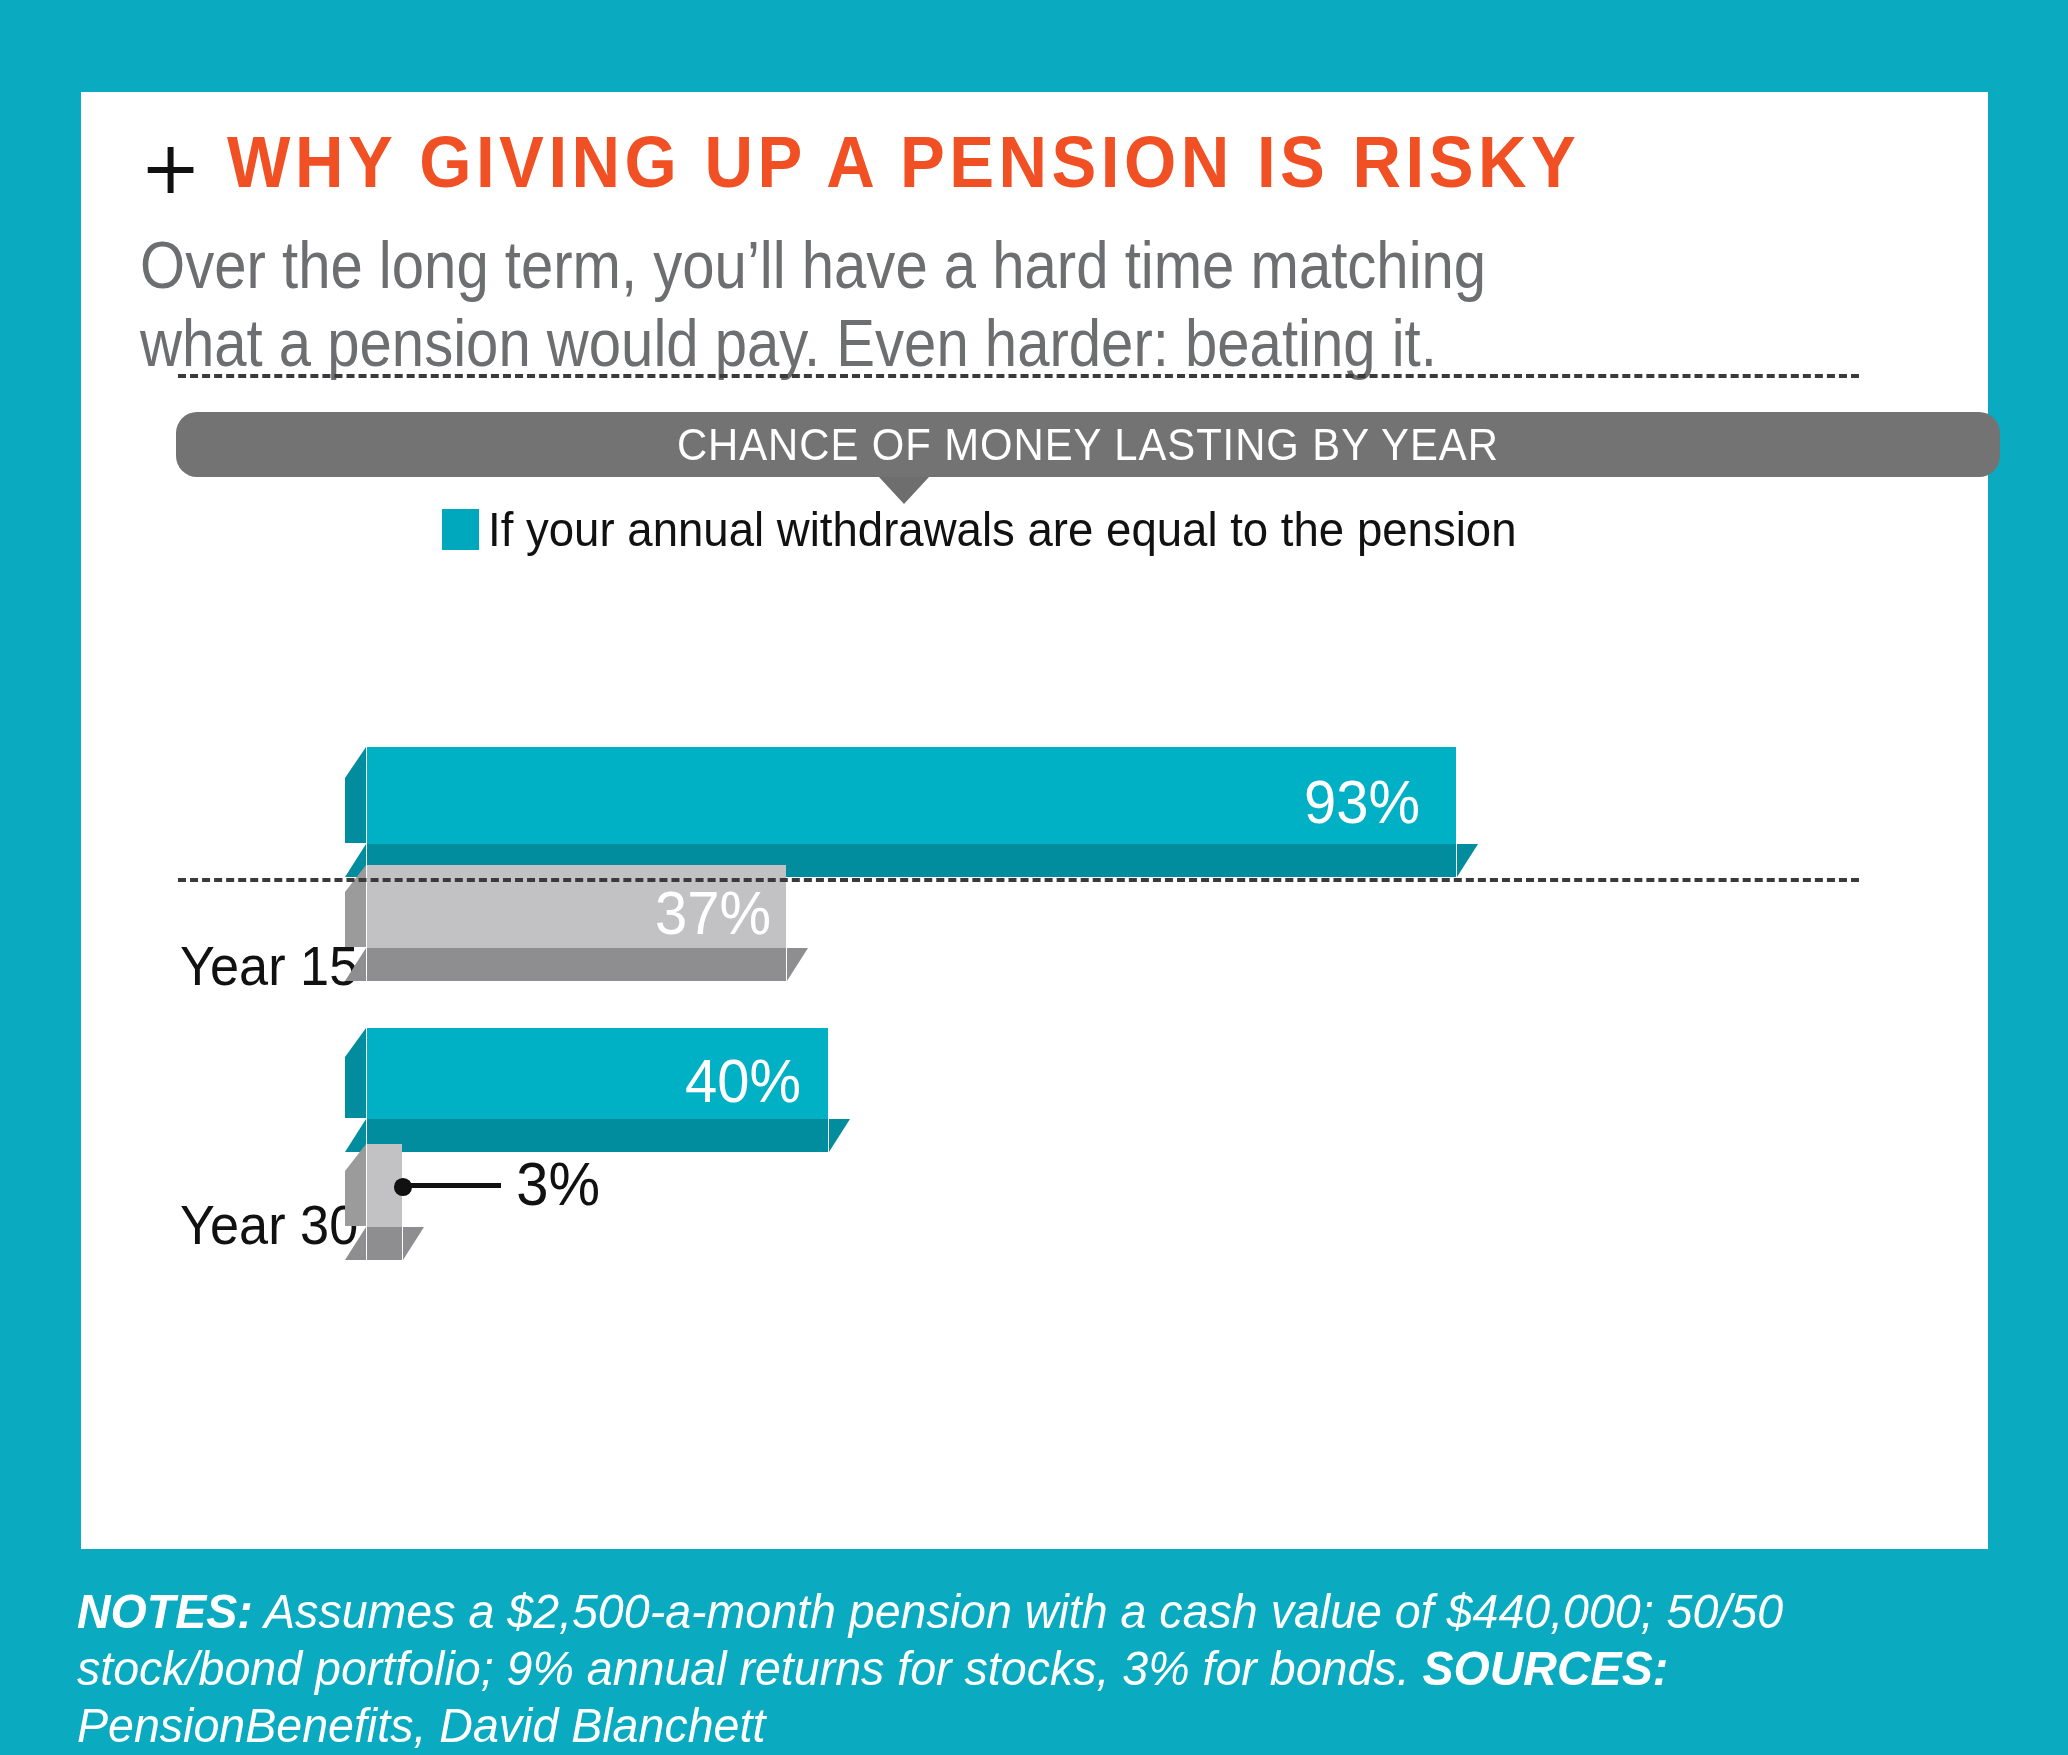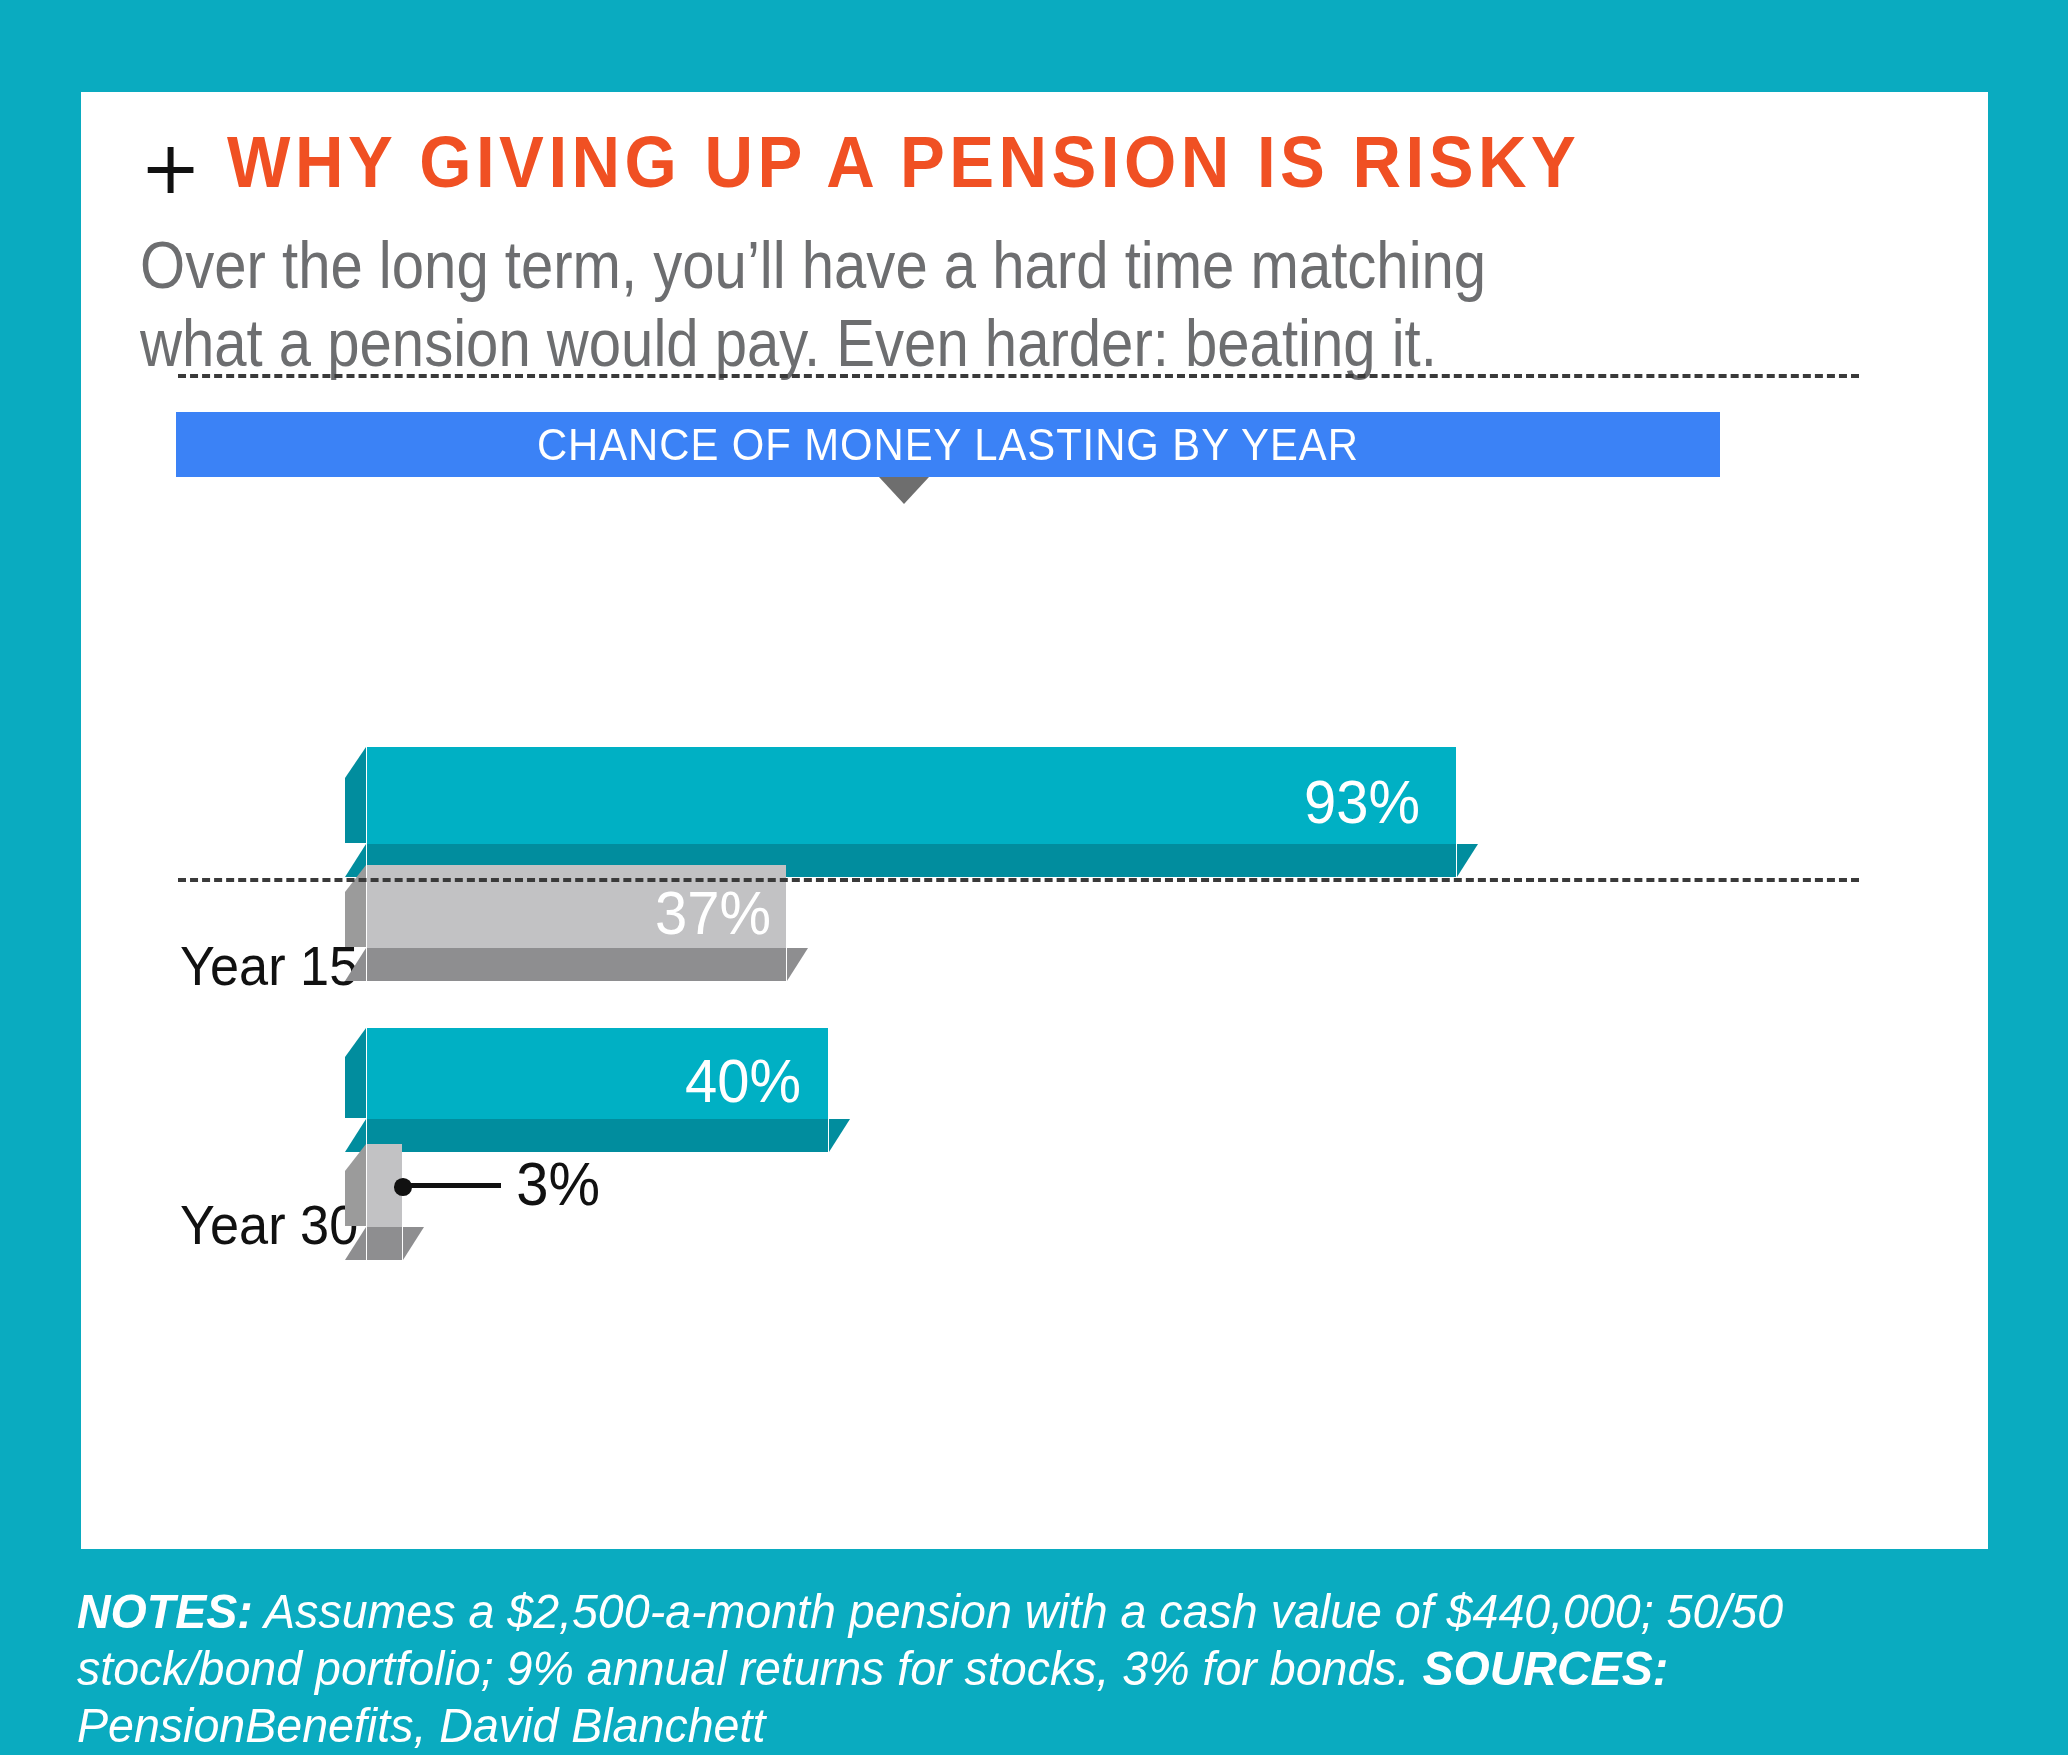--- a/index.html
+++ b/index.html
@@ -80,26 +80,27 @@
     border-top: 4.9px dashed #3a3a3a;
   }
   .dash-top  { left: 97px;  top: 282px;  width: 1681px; }
   .dash-mid  { left: 97px;  top: 786px;  width: 1681px; }
 
   
   .banner {
     position: absolute;
     left: 95px;
     top: 320px;
-    width: 1544px;
+    width: 1824px;
     height: 65px;
-    background: #3b82f6;
+    background: #737373;
     display: flex;
     align-items: center;
     justify-content: center;
+    border-radius: 21px;
   }
   .banner-txt {
     font-family: "Liberation Sans Narrow", "Liberation Sans", sans-serif;
     font-size: 45px;
     letter-spacing: 1px;
     color: #ffffff;
     font-weight: 400;
     transform: scaleX(0.93);
   }
   .banner-arrow {
@@ -262,20 +263,24 @@
     </div>
 
     <div class="dash-rule dash-top"></div>
 
     <div class="banner">
       <span class="banner-txt">CHANCE OF MONEY LASTING BY YEAR</span>
       <div class="banner-arrow"></div>
     </div>
 
     <div class="legend">
+      <div class="legend-row">
+        <span class="swatch swatch-teal"></span>
+        <span class="legend-txt">If your annual withdrawals are equal to the pension</span>
+      </div>
     </div>
 
     <div class="chart">
 
       <div class="grp-label" style="left:99px; top:842px;">Year 15</div>
 
       <div class="bar3d" style="left:264px; top:655px; width:1111px; height:97px;">
         <div class="bar-left" style="border-top:31.5px solid transparent; border-right:21.7px solid #018d9e; border-bottom:65px solid #018d9e;"></div>
         <div class="bar-face" style="background:#00b0c4;"></div>
         <div class="bar-bottom" style="background:#018d9e;"></div>

